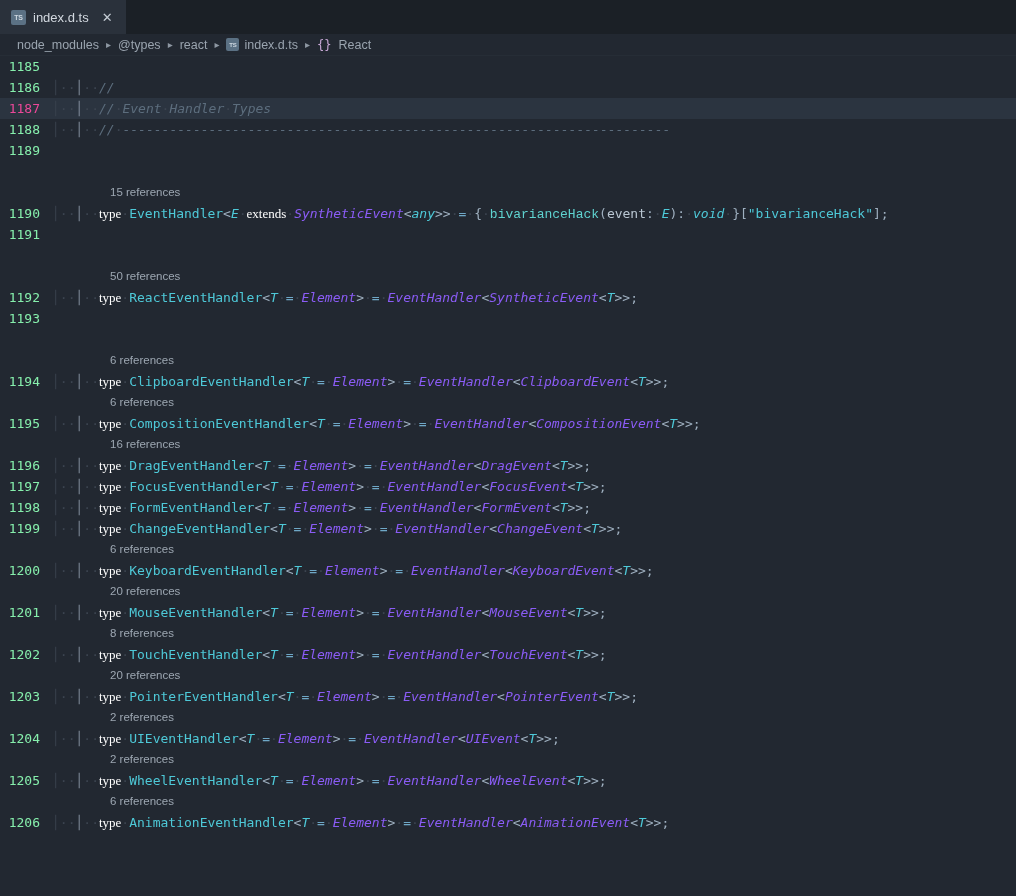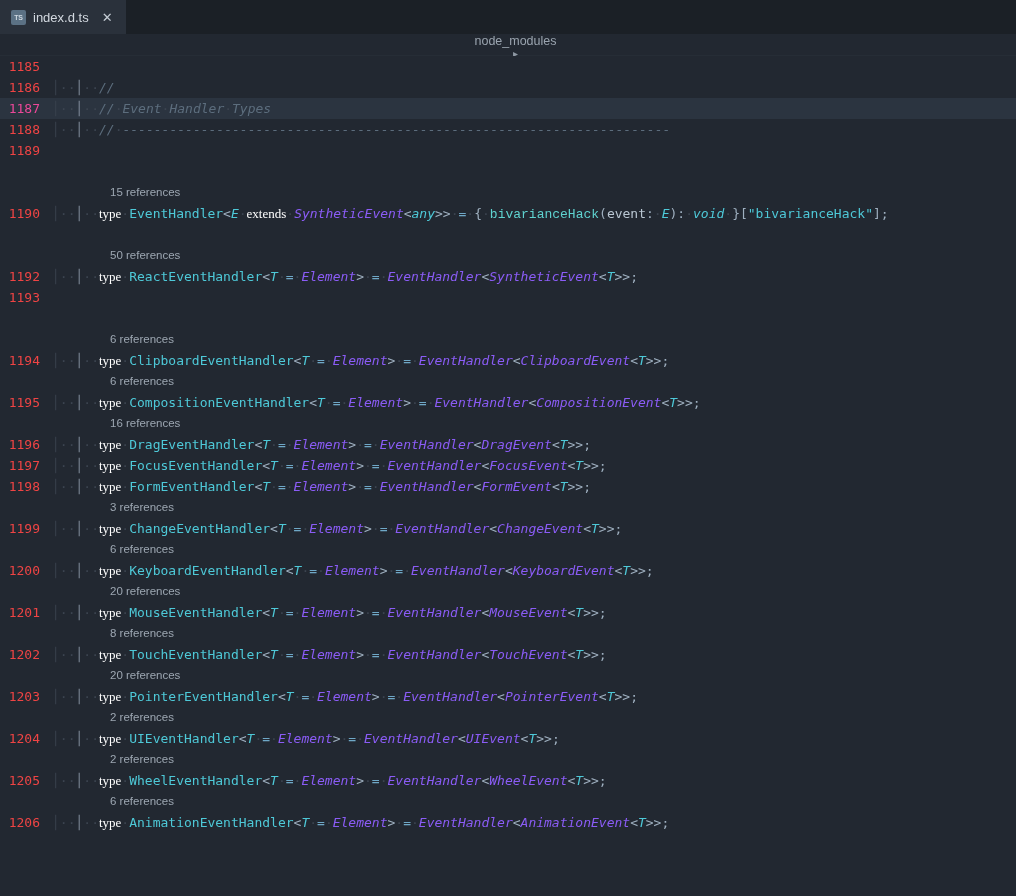--- a/index.html
+++ b/index.html
@@ -54,21 +54,20 @@
   #breadcrumb {
     height: 22px;
     background: #222831;
     display: flex; align-items: center;
     padding-left: 15px;
     gap: 0px;
     font-family: "Liberation Sans", sans-serif;
     font-size: 12.5px;
     color: #9aa4af;
     border-bottom: 1px solid #262d36;
-    flex-direction: column;
   }
   .crumb {
     display: flex; align-items: center; gap: 5px;
     padding: 0 2px; cursor: pointer; white-space: nowrap;
   }
   .crumb-sep {
     color: #8e98a3; font-size: 10px; padding: 0 5px;
     display: flex; align-items: center;
   }
   .crumb-sym {
@@ -90,21 +89,21 @@
     height: 21px;
     display: flex;
     align-items: center;
     white-space: pre;
   }
   .row.current { background: #2b3440; }
   .lnum {
     width: 52px;
     text-align: right;
     padding-right: 12px;
-    color: #ef4444;
+    color: #86efac;
     font-family: "DejaVu Sans Mono", monospace;
     font-size: 13px;
     flex: none;
     user-select: none;
   }
   .row.current .lnum { color: #ec4899; font-weight: normal; }
   .code {
     flex: 1 1 auto;
     font-family: "DejaVu Sans Mono", monospace;
     font-size: 13px;
@@ -181,34 +180,34 @@
 
 <div id="editor">
     <div class="row"><span class="lnum">1185</span><span class="code"></span></div>
     <div class="row"><span class="lnum">1186</span><span class="code"><span class="ig">│</span><span class="ws">··</span><span class="iga">│</span><span class="ws">··</span><span class="cmt">//</span></span></div>
     <div class="row current"><span class="lnum">1187</span><span class="code"><span class="ig">│</span><span class="ws">··</span><span class="iga">│</span><span class="ws">··</span><span class="cmt">//</span><span class="ws">·</span><span class="cmt">Event</span><span class="ws">·</span><span class="cmt">Handler</span><span class="ws">·</span><span class="cmt">Types</span></span></div>
     <div class="row"><span class="lnum">1188</span><span class="code"><span class="ig">│</span><span class="ws">··</span><span class="iga">│</span><span class="ws">··</span><span class="cmt">//</span><span class="ws">·</span><span class="cmtdash">----------------------------------------------------------------------</span></span></div>
     <div class="row"><span class="lnum">1189</span><span class="code"></span></div>
     <div class="row"><span class="lnum"></span></div>
     <div class="codelens">15 references</div>
     <div class="row"><span class="lnum">1190</span><span class="code"><span class="ig">│</span><span class="ws">··</span><span class="iga">│</span><span class="ws">··</span><span class="kw">type</span><span class="ws">·</span><span class="tname">EventHandler</span><span class="punc">&lt;</span><span class="tparam">E</span><span class="ws">·</span><span class="kw">extends</span><span class="ws">·</span><span class="ttype">SyntheticEvent</span><span class="punc">&lt;</span><span class="tparam">any</span><span class="punc">&gt;&gt;</span><span class="ws">·</span><span class="op">=</span><span class="ws">·</span><span class="punc">{</span><span class="ws">·</span><span class="fn">bivarianceHack</span><span class="punc">(</span><span class="param">event</span><span class="punc">:</span><span class="ws">·</span><span class="tparam">E</span><span class="punc">)</span><span class="punc">:</span><span class="ws">·</span><span class="tparam">void</span><span class="ws">·</span><span class="punc">}</span><span class="punc">[</span><span class="str">"bivarianceHack"</span><span class="punc">]</span><span class="punc">;</span></span></div>
+    <div class="row"><span class="lnum">1191</span><span class="code"></span></div>
     <div class="row"><span class="lnum"></span></div>
     <div class="codelens">50 references</div>
     <div class="row"><span class="lnum">1192</span><span class="code"><span class="ig">│</span><span class="ws">··</span><span class="iga">│</span><span class="ws">··</span><span class="kw">type</span><span class="ws">·</span><span class="tname">ReactEventHandler</span><span class="punc">&lt;</span><span class="tparam">T</span><span class="ws">·</span><span class="op">=</span><span class="ws">·</span><span class="ttype">Element</span><span class="punc">&gt;</span><span class="ws">·</span><span class="op">=</span><span class="ws">·</span><span class="ttype">EventHandler</span><span class="punc">&lt;</span><span class="ttype">SyntheticEvent</span><span class="punc">&lt;</span><span class="tparam">T</span><span class="punc">&gt;&gt;</span><span class="punc">;</span></span></div>
     <div class="row"><span class="lnum">1193</span><span class="code"></span></div>
     <div class="row"><span class="lnum"></span></div>
     <div class="codelens">6 references</div>
     <div class="row"><span class="lnum">1194</span><span class="code"><span class="ig">│</span><span class="ws">··</span><span class="iga">│</span><span class="ws">··</span><span class="kw">type</span><span class="ws">·</span><span class="tname">ClipboardEventHandler</span><span class="punc">&lt;</span><span class="tparam">T</span><span class="ws">·</span><span class="op">=</span><span class="ws">·</span><span class="ttype">Element</span><span class="punc">&gt;</span><span class="ws">·</span><span class="op">=</span><span class="ws">·</span><span class="ttype">EventHandler</span><span class="punc">&lt;</span><span class="ttype">ClipboardEvent</span><span class="punc">&lt;</span><span class="tparam">T</span><span class="punc">&gt;&gt;</span><span class="punc">;</span></span></div>
     <div class="codelens">6 references</div>
     <div class="row"><span class="lnum">1195</span><span class="code"><span class="ig">│</span><span class="ws">··</span><span class="iga">│</span><span class="ws">··</span><span class="kw">type</span><span class="ws">·</span><span class="tname">CompositionEventHandler</span><span class="punc">&lt;</span><span class="tparam">T</span><span class="ws">·</span><span class="op">=</span><span class="ws">·</span><span class="ttype">Element</span><span class="punc">&gt;</span><span class="ws">·</span><span class="op">=</span><span class="ws">·</span><span class="ttype">EventHandler</span><span class="punc">&lt;</span><span class="ttype">CompositionEvent</span><span class="punc">&lt;</span><span class="tparam">T</span><span class="punc">&gt;&gt;</span><span class="punc">;</span></span></div>
     <div class="codelens">16 references</div>
     <div class="row"><span class="lnum">1196</span><span class="code"><span class="ig">│</span><span class="ws">··</span><span class="iga">│</span><span class="ws">··</span><span class="kw">type</span><span class="ws">·</span><span class="tname">DragEventHandler</span><span class="punc">&lt;</span><span class="tparam">T</span><span class="ws">·</span><span class="op">=</span><span class="ws">·</span><span class="ttype">Element</span><span class="punc">&gt;</span><span class="ws">·</span><span class="op">=</span><span class="ws">·</span><span class="ttype">EventHandler</span><span class="punc">&lt;</span><span class="ttype">DragEvent</span><span class="punc">&lt;</span><span class="tparam">T</span><span class="punc">&gt;&gt;</span><span class="punc">;</span></span></div>
     <div class="row"><span class="lnum">1197</span><span class="code"><span class="ig">│</span><span class="ws">··</span><span class="iga">│</span><span class="ws">··</span><span class="kw">type</span><span class="ws">·</span><span class="tname">FocusEventHandler</span><span class="punc">&lt;</span><span class="tparam">T</span><span class="ws">·</span><span class="op">=</span><span class="ws">·</span><span class="ttype">Element</span><span class="punc">&gt;</span><span class="ws">·</span><span class="op">=</span><span class="ws">·</span><span class="ttype">EventHandler</span><span class="punc">&lt;</span><span class="ttype">FocusEvent</span><span class="punc">&lt;</span><span class="tparam">T</span><span class="punc">&gt;&gt;</span><span class="punc">;</span></span></div>
     <div class="row"><span class="lnum">1198</span><span class="code"><span class="ig">│</span><span class="ws">··</span><span class="iga">│</span><span class="ws">··</span><span class="kw">type</span><span class="ws">·</span><span class="tname">FormEventHandler</span><span class="punc">&lt;</span><span class="tparam">T</span><span class="ws">·</span><span class="op">=</span><span class="ws">·</span><span class="ttype">Element</span><span class="punc">&gt;</span><span class="ws">·</span><span class="op">=</span><span class="ws">·</span><span class="ttype">EventHandler</span><span class="punc">&lt;</span><span class="ttype">FormEvent</span><span class="punc">&lt;</span><span class="tparam">T</span><span class="punc">&gt;&gt;</span><span class="punc">;</span></span></div>
-    <div class="codelens">3 references</div>
     <div class="row"><span class="lnum">1199</span><span class="code"><span class="ig">│</span><span class="ws">··</span><span class="iga">│</span><span class="ws">··</span><span class="kw">type</span><span class="ws">·</span><span class="tname">ChangeEventHandler</span><span class="punc">&lt;</span><span class="tparam">T</span><span class="ws">·</span><span class="op">=</span><span class="ws">·</span><span class="ttype">Element</span><span class="punc">&gt;</span><span class="ws">·</span><span class="op">=</span><span class="ws">·</span><span class="ttype">EventHandler</span><span class="punc">&lt;</span><span class="ttype">ChangeEvent</span><span class="punc">&lt;</span><span class="tparam">T</span><span class="punc">&gt;&gt;</span><span class="punc">;</span></span></div>
     <div class="codelens">6 references</div>
     <div class="row"><span class="lnum">1200</span><span class="code"><span class="ig">│</span><span class="ws">··</span><span class="iga">│</span><span class="ws">··</span><span class="kw">type</span><span class="ws">·</span><span class="tname">KeyboardEventHandler</span><span class="punc">&lt;</span><span class="tparam">T</span><span class="ws">·</span><span class="op">=</span><span class="ws">·</span><span class="ttype">Element</span><span class="punc">&gt;</span><span class="ws">·</span><span class="op">=</span><span class="ws">·</span><span class="ttype">EventHandler</span><span class="punc">&lt;</span><span class="ttype">KeyboardEvent</span><span class="punc">&lt;</span><span class="tparam">T</span><span class="punc">&gt;&gt;</span><span class="punc">;</span></span></div>
     <div class="codelens">20 references</div>
     <div class="row"><span class="lnum">1201</span><span class="code"><span class="ig">│</span><span class="ws">··</span><span class="iga">│</span><span class="ws">··</span><span class="kw">type</span><span class="ws">·</span><span class="tname">MouseEventHandler</span><span class="punc">&lt;</span><span class="tparam">T</span><span class="ws">·</span><span class="op">=</span><span class="ws">·</span><span class="ttype">Element</span><span class="punc">&gt;</span><span class="ws">·</span><span class="op">=</span><span class="ws">·</span><span class="ttype">EventHandler</span><span class="punc">&lt;</span><span class="ttype">MouseEvent</span><span class="punc">&lt;</span><span class="tparam">T</span><span class="punc">&gt;&gt;</span><span class="punc">;</span></span></div>
     <div class="codelens">8 references</div>
     <div class="row"><span class="lnum">1202</span><span class="code"><span class="ig">│</span><span class="ws">··</span><span class="iga">│</span><span class="ws">··</span><span class="kw">type</span><span class="ws">·</span><span class="tname">TouchEventHandler</span><span class="punc">&lt;</span><span class="tparam">T</span><span class="ws">·</span><span class="op">=</span><span class="ws">·</span><span class="ttype">Element</span><span class="punc">&gt;</span><span class="ws">·</span><span class="op">=</span><span class="ws">·</span><span class="ttype">EventHandler</span><span class="punc">&lt;</span><span class="ttype">TouchEvent</span><span class="punc">&lt;</span><span class="tparam">T</span><span class="punc">&gt;&gt;</span><span class="punc">;</span></span></div>
     <div class="codelens">20 references</div>
     <div class="row"><span class="lnum">1203</span><span class="code"><span class="ig">│</span><span class="ws">··</span><span class="iga">│</span><span class="ws">··</span><span class="kw">type</span><span class="ws">·</span><span class="tname">PointerEventHandler</span><span class="punc">&lt;</span><span class="tparam">T</span><span class="ws">·</span><span class="op">=</span><span class="ws">·</span><span class="ttype">Element</span><span class="punc">&gt;</span><span class="ws">·</span><span class="op">=</span><span class="ws">·</span><span class="ttype">EventHandler</span><span class="punc">&lt;</span><span class="ttype">PointerEvent</span><span class="punc">&lt;</span><span class="tparam">T</span><span class="punc">&gt;&gt;</span><span class="punc">;</span></span></div>
     <div class="codelens">2 references</div>

